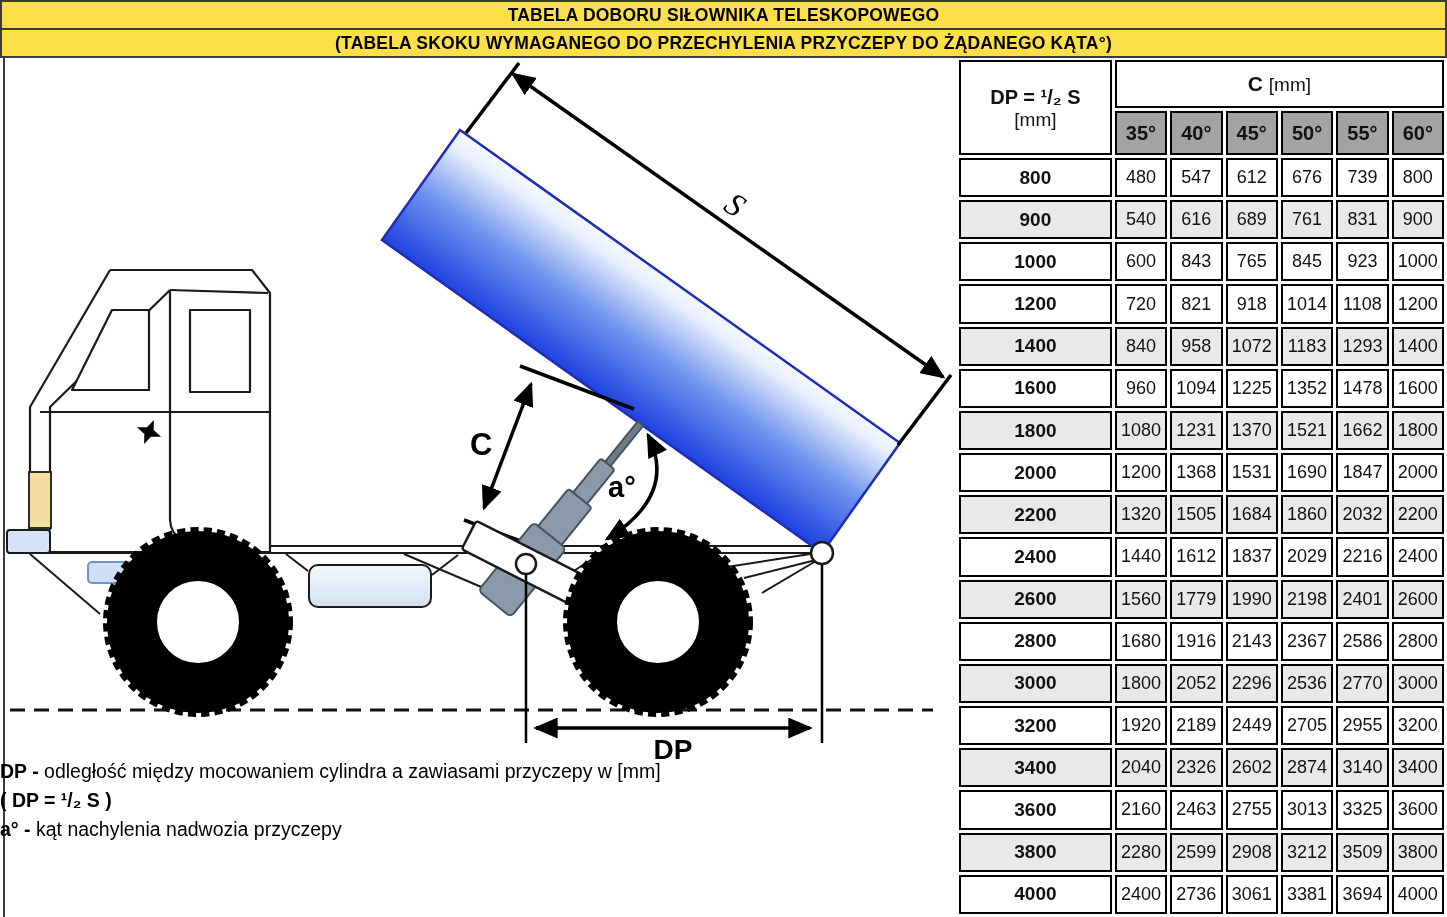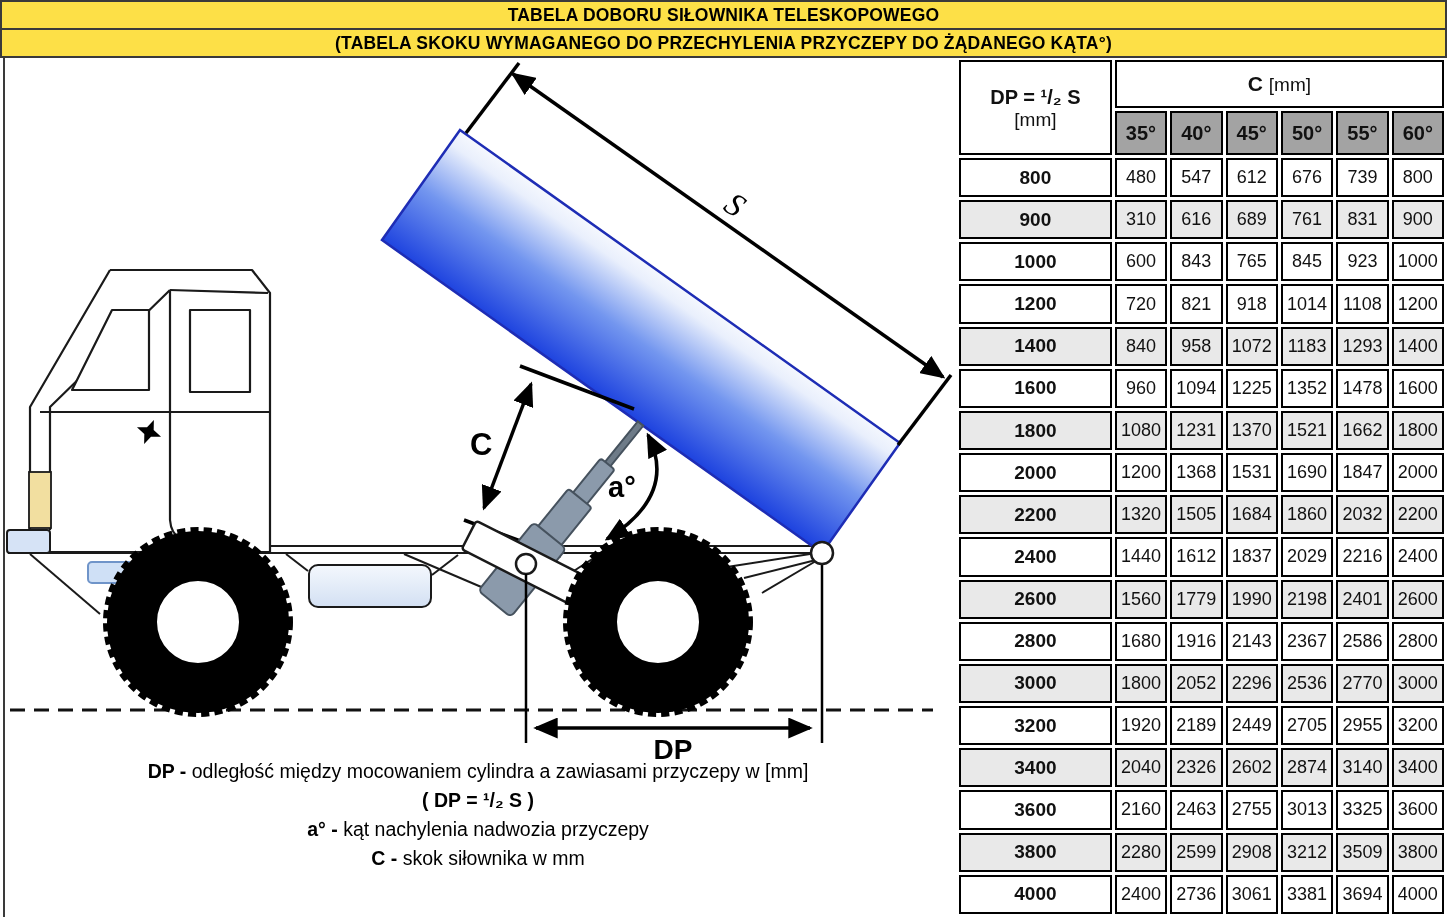--- a/index.html
+++ b/index.html
@@ -15,21 +15,21 @@
     display:flex;align-items:center;justify-content:center;
     font-weight:bold;font-size:17.5px;letter-spacing:.2px;color:#000;
   }
   #bar1{top:0;height:30px;}
   #bar2{top:28px;height:30px;}
   
   #drawing{position:absolute;left:0;top:57px;width:956px;height:860px;}
   #drawing svg{position:absolute;left:0;top:0;}
   
   #legend{
-    position:absolute;left:0;top:700px;width:956px;text-align:center;
+    position:absolute;left:0;top:700px;width:956px;
     font-size:19.5px;line-height:29px;color:#000;
   }
   #legend .b{font-weight:bold;}
   
   #table-wrap{position:absolute;left:956px;top:57px;width:491px;height:860px;}
   table{
     border-collapse:separate;border-spacing:3px;table-layout:fixed;
     width:491px;height:860px;
   }
   col.c-dp{width:143px;}
@@ -157,21 +157,20 @@
       <circle cx="658" cy="565" r="66" fill="none" stroke="#000" stroke-width="50"></circle>
     </g>
 
     <circle cx="822" cy="496" r="11" fill="#ffffff" stroke="#1a1a1a" stroke-width="2.5"></circle>
   </svg>
 
   <div id="legend">
     <div><span class="b">DP -</span><span> odległość między mocowaniem cylindra a zawiasami przyczepy w [mm]</span></div>
     <div class="b"><span>( DP = ¹/₂ S )</span><span></span></div>
     <div><span class="b">a° -</span><span> kąt nachylenia nadwozia przyczepy</span></div>
-    <div><span class="b">C -</span><span> skok siłownika w mm</span></div>
   </div>
 </div>
 
 <div id="table-wrap">
   <table>
     <colgroup>
         <col class="c-dp">
         <col class="c-ang">
         <col class="c-ang">
         <col class="c-ang">
@@ -204,21 +203,21 @@
           <td class="dp-cell">800</td>
           <td class="val-cell">480</td>
           <td class="val-cell">547</td>
           <td class="val-cell">612</td>
           <td class="val-cell">676</td>
           <td class="val-cell">739</td>
           <td class="val-cell">800</td>
         </tr>
         <tr class="shaded">
           <td class="dp-cell">900</td>
-          <td class="val-cell">310</td>
+          <td class="val-cell">540</td>
           <td class="val-cell">616</td>
           <td class="val-cell">689</td>
           <td class="val-cell">761</td>
           <td class="val-cell">831</td>
           <td class="val-cell">900</td>
         </tr>
         <tr>
           <td class="dp-cell">1000</td>
           <td class="val-cell">600</td>
           <td class="val-cell">843</td>

